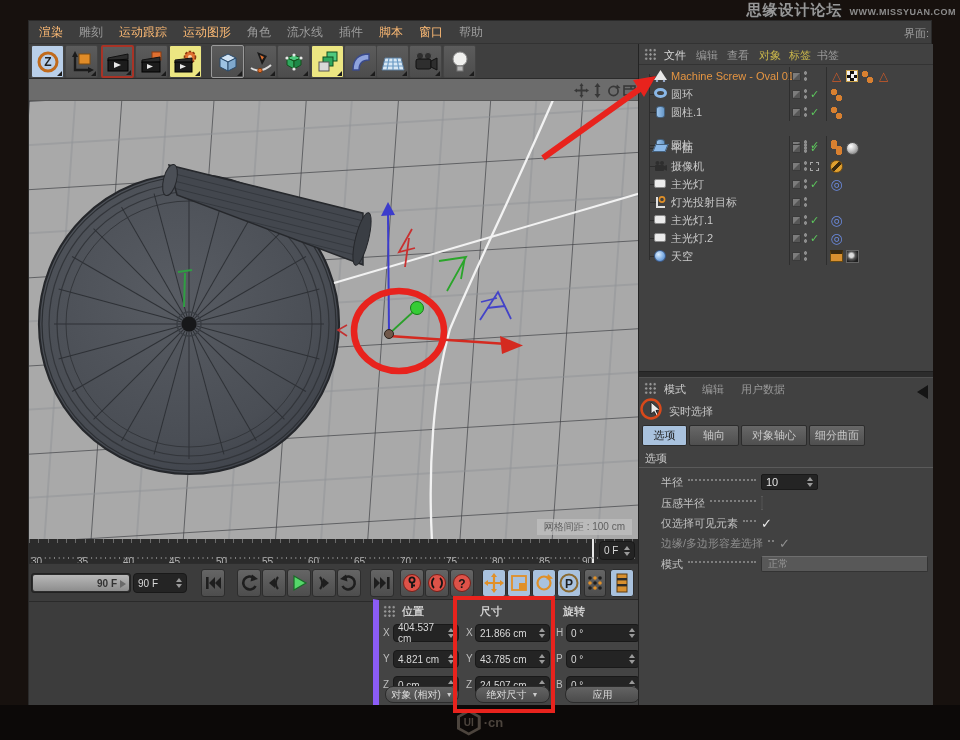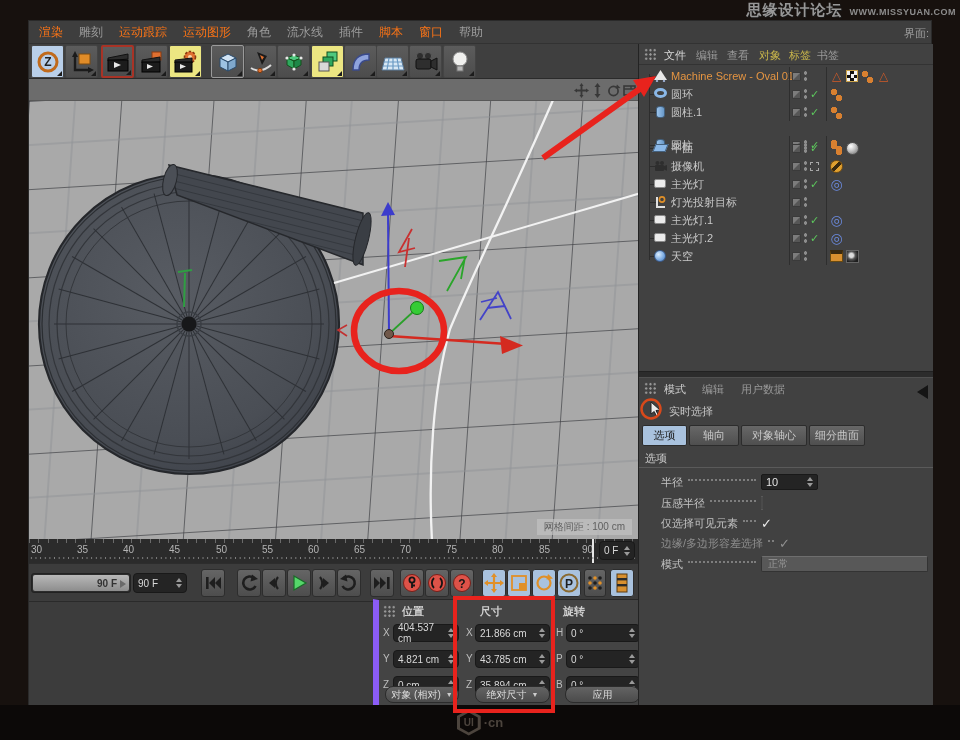--- a/index.html
+++ b/index.html
@@ -12,38 +12,38 @@
 #foot{position:absolute;left:0;top:705px;width:960px;height:35px;background:#0c0908;display:flex;align-items:center;justify-content:center;gap:3px;z-index:4}
 .hex{position:relative;width:24px;height:26px;clip-path:polygon(50% 0,100% 25%,100% 75%,50% 100%,0 75%,0 25%);background:#4c443d;display:flex;align-items:center;justify-content:center}
 .hex i{position:absolute;inset:3px;clip-path:polygon(50% 0,100% 25%,100% 75%,50% 100%,0 75%,0 25%);background:#0c0908}
 .hex span{position:relative;z-index:2;font-size:10px;font-weight:bold;color:#4c443d;font-style:normal}
 #foot .cn{font-size:13px;font-weight:bold;color:#4c443d}
 
 #app{position:absolute;left:28px;top:20px;width:904px;height:685px;background:#3f3f3f;border:1px solid #2a2a2a}
 
 #menubar{position:absolute;left:0;top:0;width:100%;height:23px;background:#3e3e3e;border-bottom:1px solid #323232;display:flex;align-items:center;gap:16px;padding-left:10px;font-size:12px;color:#9d9d9d}
 #menubar span{cursor:default;white-space:nowrap}
-.m-hl{color:#f97316}
+.m-hl{color:#fdba74}
 #iface{position:absolute;right:2px;top:5px;font-size:11px;color:#9d9d9d}
 
 #toolbar{position:absolute;left:0;top:23px;width:100%;height:35px;background:#3f3f3f;border-bottom:1px solid #2b2b2b}
 .tbtn{position:absolute;top:1px;width:33px;height:33px;background:linear-gradient(#5c5c5c,#4c4c4c);border:1px solid #444;border-radius:2px;display:flex;align-items:center;justify-content:center}
 .tbtn::after{content:"";position:absolute;right:1px;bottom:1px;border-left:5px solid transparent;border-bottom:5px solid #1c1c1c}
 .tb-blue{background:#b9cfe9}.tb-yellow{background:#ece682}.tb-red{border:2px solid #a83326}.tb-lt{border:1px solid #9a9a9a}
 
 #vp{position:absolute;left:0;top:58px;width:609px;height:460px;background:#a9a9a9}
 #vp-bar{position:absolute;left:0;top:0;width:100%;height:22px;background:#6c6c6c;border-bottom:1px solid #585858}
 .vpi{position:absolute;top:4px;width:15px;height:15px}
 #vp-canvas{position:absolute;left:0;top:22px;width:609px;height:438px;overflow:hidden}
 #grid-label{position:absolute;right:6px;bottom:4px;background:rgba(195,195,195,.65);color:#5f5f5f;font-size:10px;padding:1px 7px;border-radius:0;z-index:3}
 
 #ruler{position:absolute;left:0;top:518px;width:609px;height:24px;background:#2b2b2b;overflow:hidden}
 #ruler .tticks{position:absolute;left:0;top:0;width:100%;height:4px;background:repeating-linear-gradient(90deg,#6a6a6a 0 1px,transparent 1px 9.28px)}
 #ruler .dts{position:absolute;left:0;bottom:4px;width:100%;height:2px;background-image:radial-gradient(circle,#828282 .8px,transparent 1px);background-size:4.65px 2px}
-.tick{position:absolute;top:5px;font-size:10px;color:#b4b4b4}
+.tick{position:absolute;top:17px;font-size:10px;color:#b4b4b4}
 .ph{position:absolute;left:563px;top:0;width:2px;height:24px;background:#e6e6e6}
 .fld{background:#242424;border:1px solid #191919;border-radius:4px;color:#d9d9d9;font-size:10px;display:flex;align-items:center;padding:0 4px;position:absolute}
 .stp{margin-left:auto;display:flex;flex-direction:column;gap:2px;padding-left:3px}
 .stp i{display:block;border-left:3px solid transparent;border-right:3px solid transparent}
 .stp .u{border-bottom:4px solid #9a9a9a}.stp .d{border-top:4px solid #9a9a9a}
 
 #transport{position:absolute;left:0;top:542px;width:609px;height:38px;background:#3c3c3c;border-top:1px solid #2d2d2d}
 .pbtn{position:absolute;top:5px;width:24px;height:28px;background:linear-gradient(#656565,#4d4d4d);border:1px solid #2d2d2d;border-radius:3px;display:flex;align-items:center;justify-content:center}
 .pbtn.on{background:#a9c2de}
 #tslider{position:absolute;left:2px;top:9px;width:100px;height:20px;background:#2c2c2c;border:1px solid #222;border-radius:3px}
@@ -530,21 +530,21 @@
     <span class="axl" style="left:87px;top:53px">Y</span>
     <div class="fld" style="left:96px;top:50px;width:75px;height:18px">
         <span>43.785 cm</span>
         <span class="stp">
           <i class="u"></i>
           <i class="d"></i>
         </span>
       </div>
     <span class="axl" style="left:87px;top:79px">Z</span>
     <div class="fld" style="left:96px;top:76px;width:75px;height:18px">
-        <span>35.894 cm</span>
+        <span>24.507 cm</span>
         <span class="stp">
           <i class="u"></i>
           <i class="d"></i>
         </span>
       </div>
 
     <span class="axl" style="left:177px;top:27px">H</span>
     <div class="fld" style="left:187px;top:24px;width:74px;height:18px">
         <span>0 °</span>
         <span class="stp">

